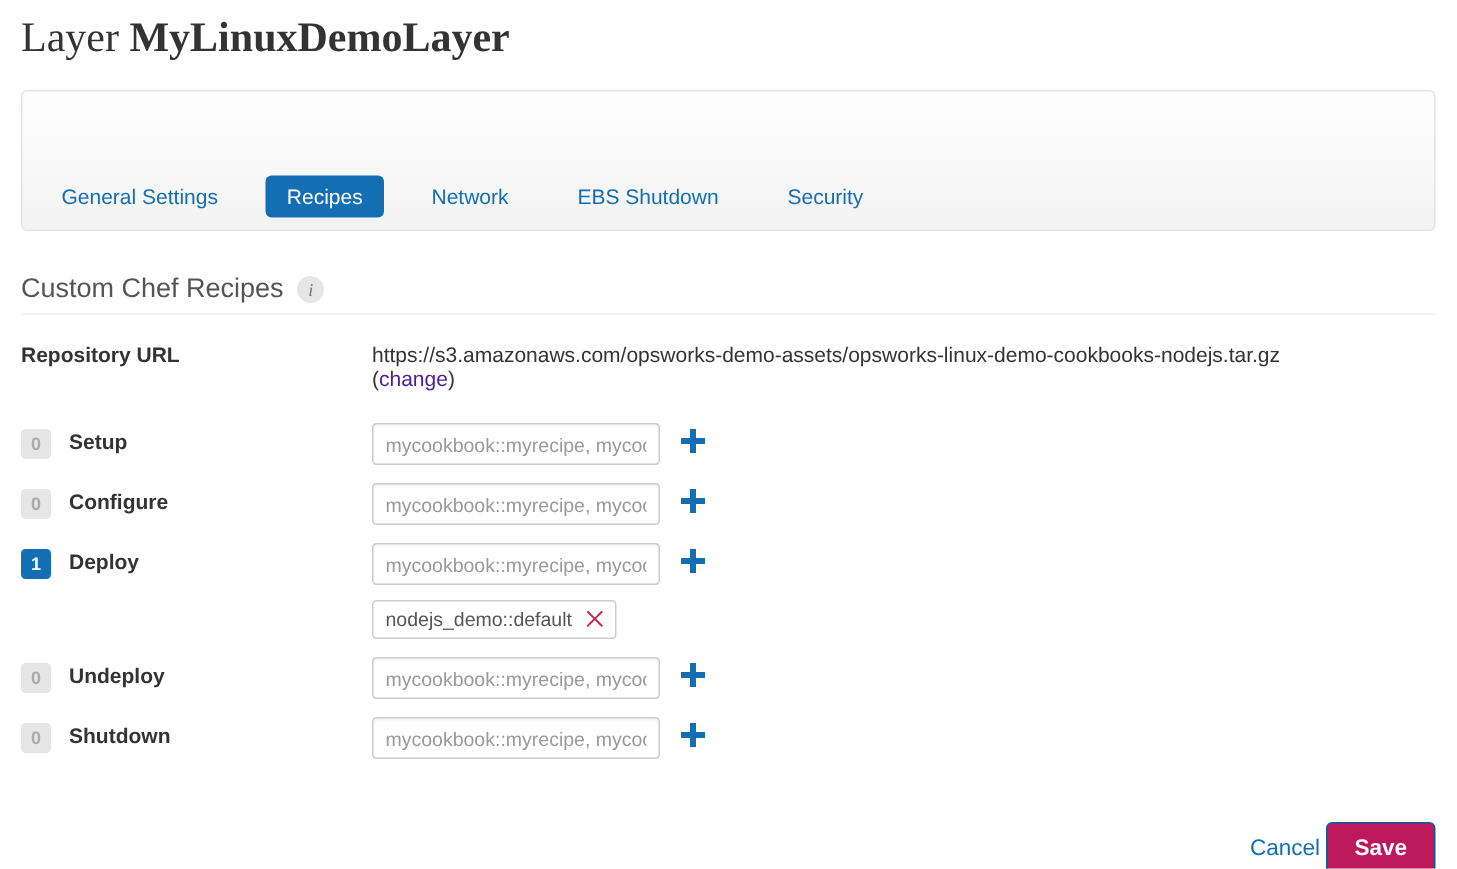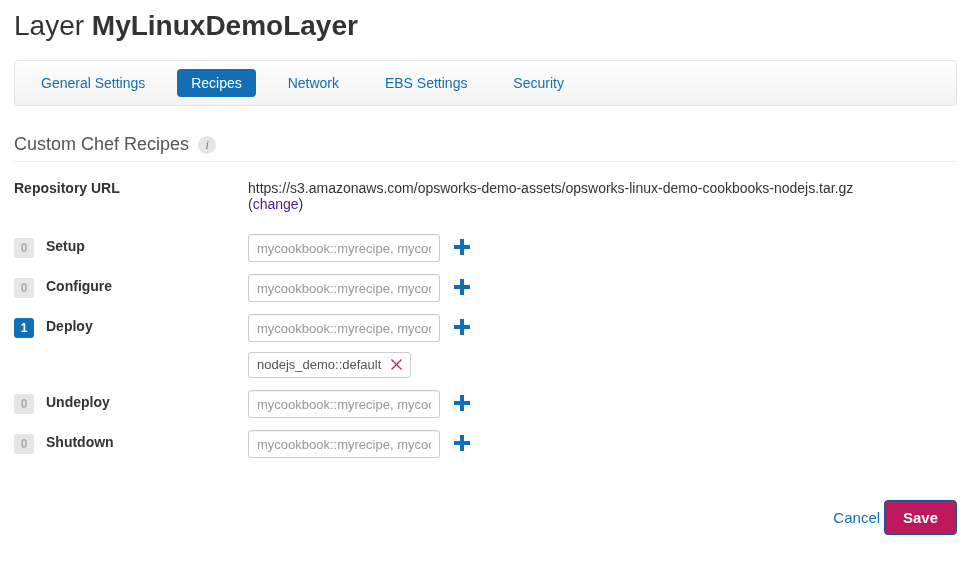--- a/index.html
+++ b/index.html
@@ -1,20 +1,20 @@
 <!DOCTYPE html>
 <html><head>
 <meta charset="utf-8">
 <style>
 * { box-sizing: border-box; margin: 0; padding: 0; }
 body { font-family: "Helvetica Neue", Helvetica, Arial, sans-serif; font-size: 14px; color: #333; background: #fff; width: 971px; height: 579px; padding: 10px 14px; }
-.page-title { font-size: 28px; font-weight: 300; color: #333; margin-bottom: 18px; }
+.page-title { font-size: 28px; font-weight: 300; color: #333; margin-bottom: 18px; font-family: Liberation Serif, serif; }
 .page-title .bold { font-weight: 700; }
 .tabbar { background: linear-gradient(#fefefe, #f3f3f3); border: 1px solid #e3e3e3; border-radius: 4px; padding: 8px 12px; margin-bottom: 28px; }
-.tabbar a { display: inline-block; padding: 6px 14px; color: #146eb4; text-decoration: none; border-radius: 4px; margin-right: 14px; cursor: pointer; }
+.tabbar a { display: inline-block; padding: 6px 14px; color: #146eb4; text-decoration: none; border-radius: 4px; margin-right: 14px; cursor: pointer; margin-top: 48px; }
 .tabbar a.active { background: #146eb4; color: #fff; }
 .section-title { font-size: 18px; color: #555; font-weight: 400; }
 .info-icon { display: inline-flex; width: 18px; height: 18px; border-radius: 50%; background: #e6e6e6; color: #777; font-family: Georgia, serif; font-style: italic; font-size: 12px; align-items: center; justify-content: center; vertical-align: middle; margin-left: 4px; cursor: pointer; }
 .row { display: flex; margin-bottom: 10px; }
 .label-col { width: 234px; flex-shrink: 0; display: flex; align-items: flex-start; }
 .value-col { flex: 1; }
 .row-label { font-weight: 700; color: #333; }
 .badge { display: inline-flex; align-items: center; justify-content: center; min-width: 20px; height: 20px; padding: 0 5px; border-radius: 3px; background: #e6e6e6; color: #aaa; font-size: 12px; font-weight: 700; margin-right: 12px; }
 .badge.nonzero { background: #146eb4; color: #fff; }
 .repo-url { color: #333; }
@@ -37,21 +37,21 @@
 
 <h1 class="page-title">
   <span>Layer</span>
   <span class="bold">MyLinuxDemoLayer</span>
 </h1>
 
 <div class="tabbar">
   <a>General Settings</a>
   <a class="active">Recipes</a>
   <a>Network</a>
-  <a>EBS Settings</a>
+  <a>EBS Shutdown</a>
   <a>Security</a>
 </div>
 
 <h2 class="section-title">
   <span>Custom Chef Recipes</span>
   <span class="info-icon">i</span>
 </h2>
 
 <div class="divider"></div>
 

